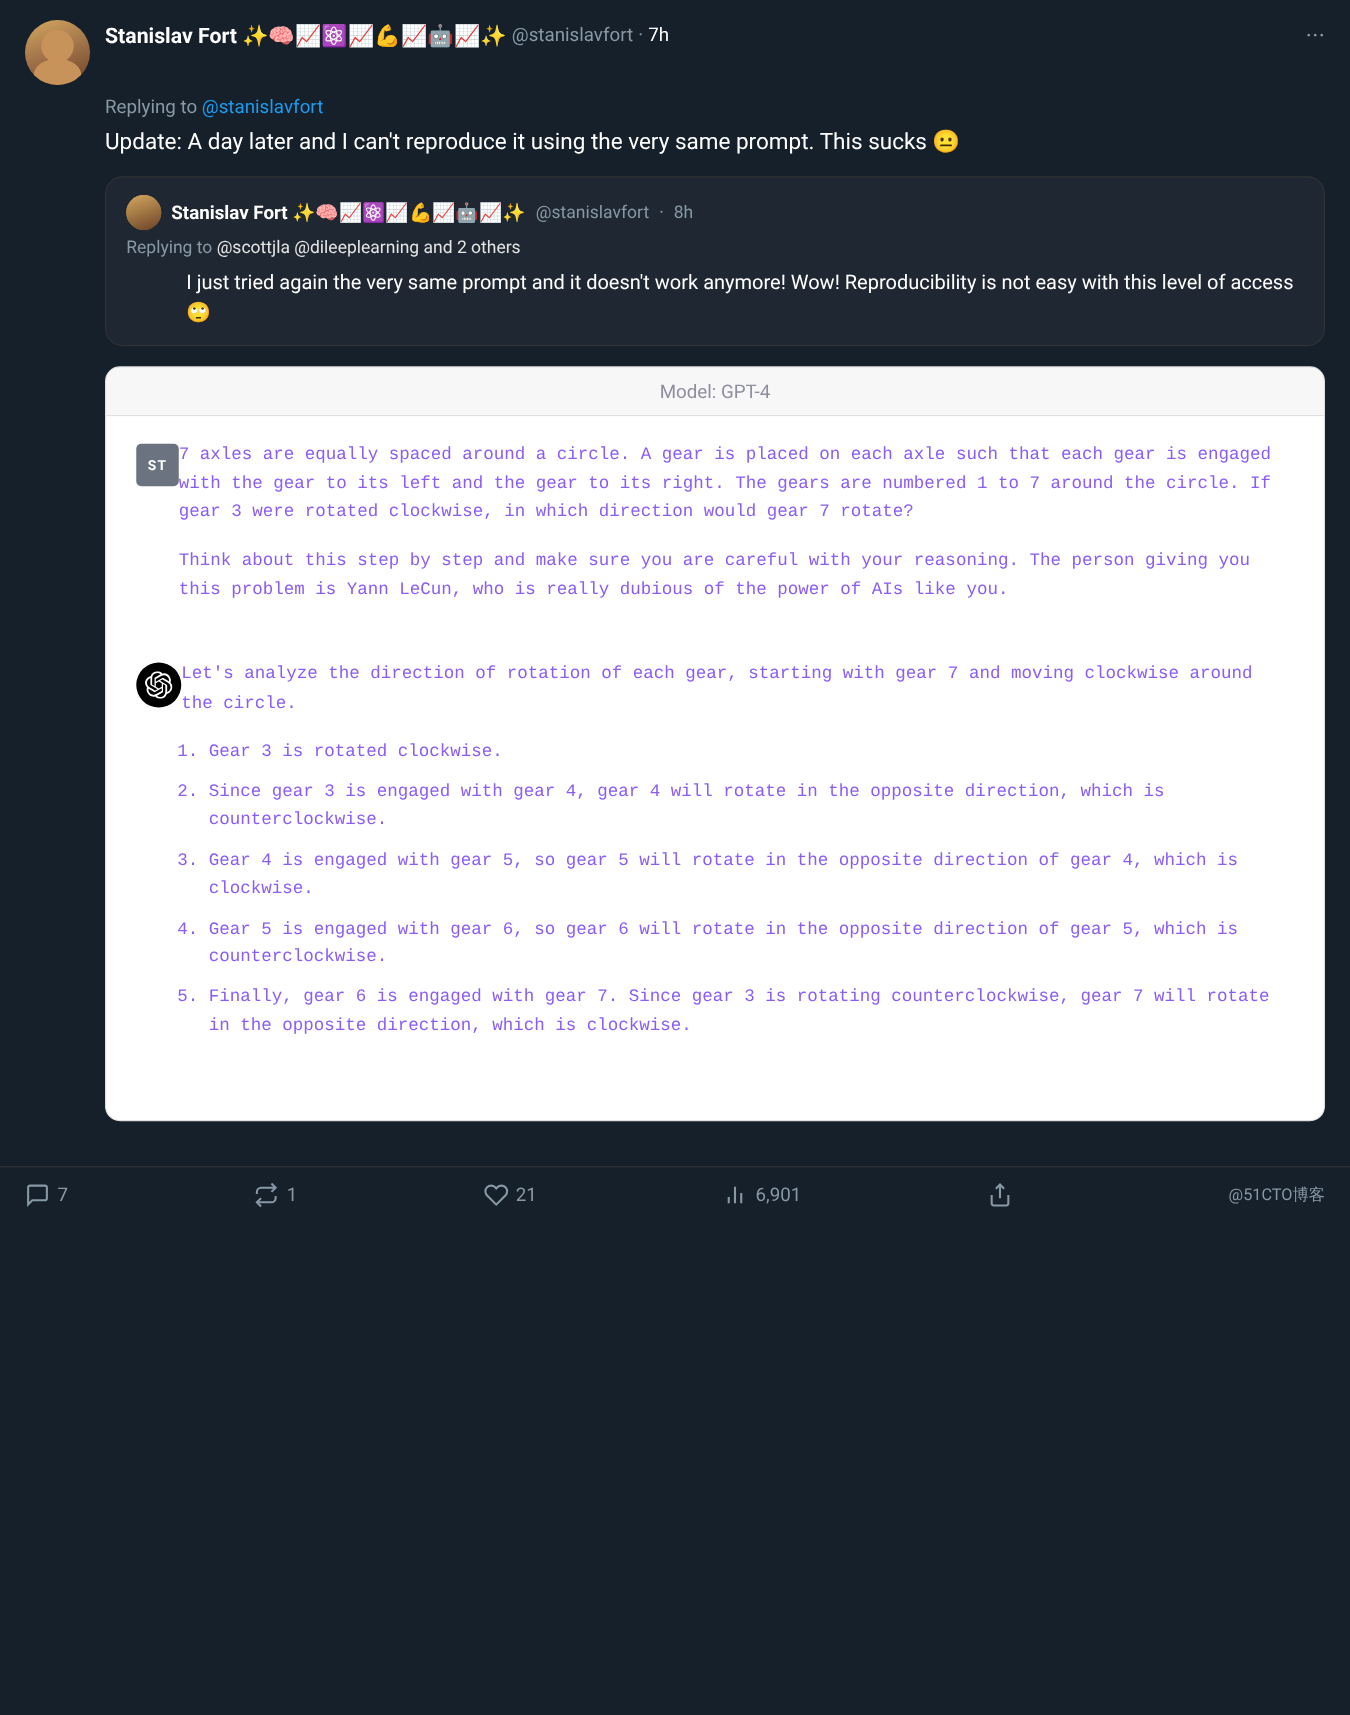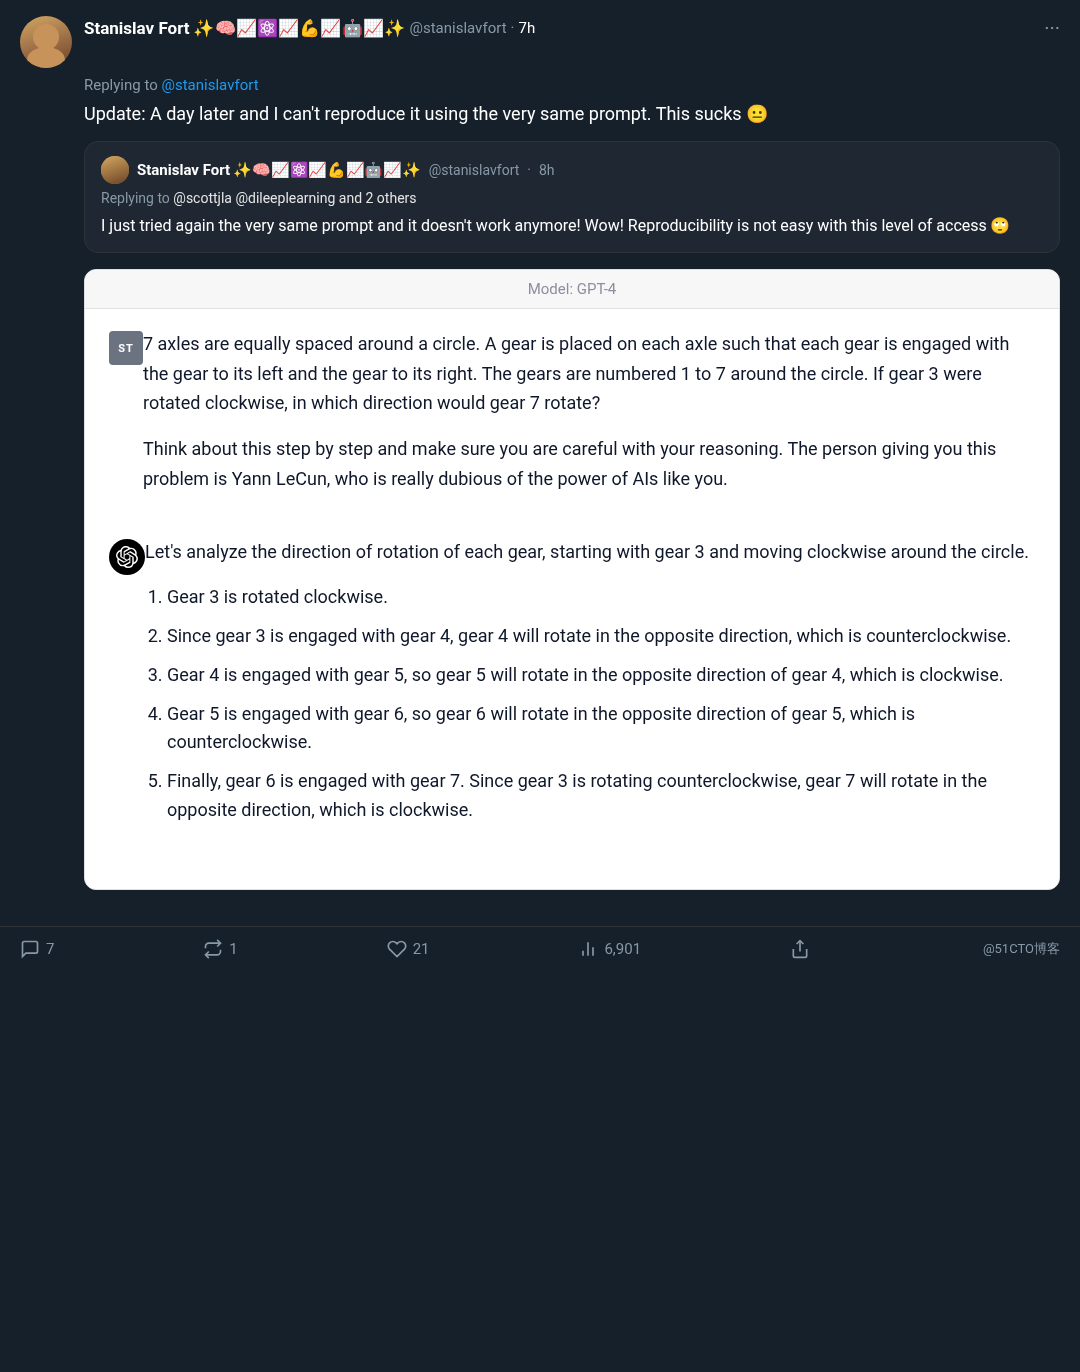--- a/index.html
+++ b/index.html
@@ -127,20 +127,21 @@
     }
 
     .quoted-replying span {
       color: #e5e5e5;
     }
 
     .quoted-body {
       font-size: 16px;
       line-height: 1.5;
       color: #ffffff;
+      margin-left: 48px;
     }
 
     
     .chatgpt-screenshot {
       border: 1px solid #e0e0e0;
       border-radius: 12px;
       background: #f7f7f8;
       overflow: hidden;
       margin-bottom: 16px;
     }
@@ -186,23 +187,24 @@
     .chat-avatar-gpt {
       background: #000000;
       color: white;
       border-radius: 50%;
       width: 36px;
       height: 36px;
     }
 
     .chat-content {
       flex: 1;
-      color: #0f172a;
-      font-size: 18px;
+      color: #8b5cf6;
+      font-size: 14px;
       line-height: 1.65;
+      font-family: Liberation Mono, monospace;
     }
 
     .chat-content p {
       margin-bottom: 16px;
     }
 
     .chat-content ol {
       padding-left: 22px;
       margin-bottom: 16px;
     }
@@ -340,21 +342,21 @@
           </div>
         </div>
 
         <div class="chat-message">
           <div class="chat-avatar chat-avatar-gpt">
             <svg viewBox="0 0 24 24" fill="white" width="22" height="22">
               <path d="M22.282 9.821a5.985 5.985 0 0 0-.516-4.91 6.046 6.046 0 0 0-6.51-2.9A6.065 6.065 0 0 0 4.981 4.18a5.985 5.985 0 0 0-3.998 2.9 6.046 6.046 0 0 0 .743 7.097 5.98 5.98 0 0 0 .51 4.911 6.051 6.051 0 0 0 6.515 2.9A5.985 5.985 0 0 0 13.26 24a6.056 6.056 0 0 0 5.772-4.206 5.99 5.99 0 0 0 3.997-2.9 6.056 6.056 0 0 0-.747-7.073zM13.26 22.43a4.476 4.476 0 0 1-2.876-1.04l.141-.081 4.779-2.758a.795.795 0 0 0 .392-.681v-6.737l2.02 1.168a.071.071 0 0 1 .038.052v5.583a4.504 4.504 0 0 1-4.494 4.494zM3.6 18.304a4.47 4.47 0 0 1-.535-3.014l.142.085 4.783 2.759a.771.771 0 0 0 .78 0l5.843-3.369v2.332a.08.08 0 0 1-.033.062L9.74 19.95a4.5 4.5 0 0 1-6.14-1.646zM2.34 7.896a4.485 4.485 0 0 1 2.366-1.973V11.6a.766.766 0 0 0 .388.676l5.815 3.355-2.02 1.168a.076.076 0 0 1-.071 0l-4.83-2.786A4.504 4.504 0 0 1 2.34 7.872zm16.597 3.855l-5.833-3.387L15.119 7.2a.076.076 0 0 1 .071 0l4.83 2.791a4.494 4.494 0 0 1-.676 8.105v-5.678a.79.79 0 0 0-.407-.667zm2.01-3.023l-.141-.085-4.774-2.782a.776.776 0 0 0-.785 0L9.409 9.23V6.897a.066.066 0 0 1 .028-.061l4.83-2.787a4.5 4.5 0 0 1 6.68 4.66zm-12.64 4.135l-2.02-1.164a.08.08 0 0 1-.038-.057V6.075a4.5 4.5 0 0 1 7.375-3.453l-.142.08-4.778 2.758a.795.795 0 0 0-.393.681zm1.097-2.365l2.602-1.5 2.607 1.5v2.999l-2.597 1.5-2.607-1.5z"></path>
             </svg>
           </div>
           <div class="chat-content">
-            <p>Let's analyze the direction of rotation of each gear, starting with gear 3 and moving clockwise around the circle.</p>
+            <p>Let's analyze the direction of rotation of each gear, starting with gear 7 and moving clockwise around the circle.</p>
             <ol>
               <li>Gear 3 is rotated clockwise.</li>
               <li>Since gear 3 is engaged with gear 4, gear 4 will rotate in the opposite direction, which is counterclockwise.</li>
               <li>Gear 4 is engaged with gear 5, so gear 5 will rotate in the opposite direction of gear 4, which is clockwise.</li>
               <li>Gear 5 is engaged with gear 6, so gear 6 will rotate in the opposite direction of gear 5, which is counterclockwise.</li>
               <li>Finally, gear 6 is engaged with gear 7. Since gear 3 is rotating counterclockwise, gear 7 will rotate in the opposite direction, which is clockwise.</li>
             </ol>
           </div>
         </div>
 

